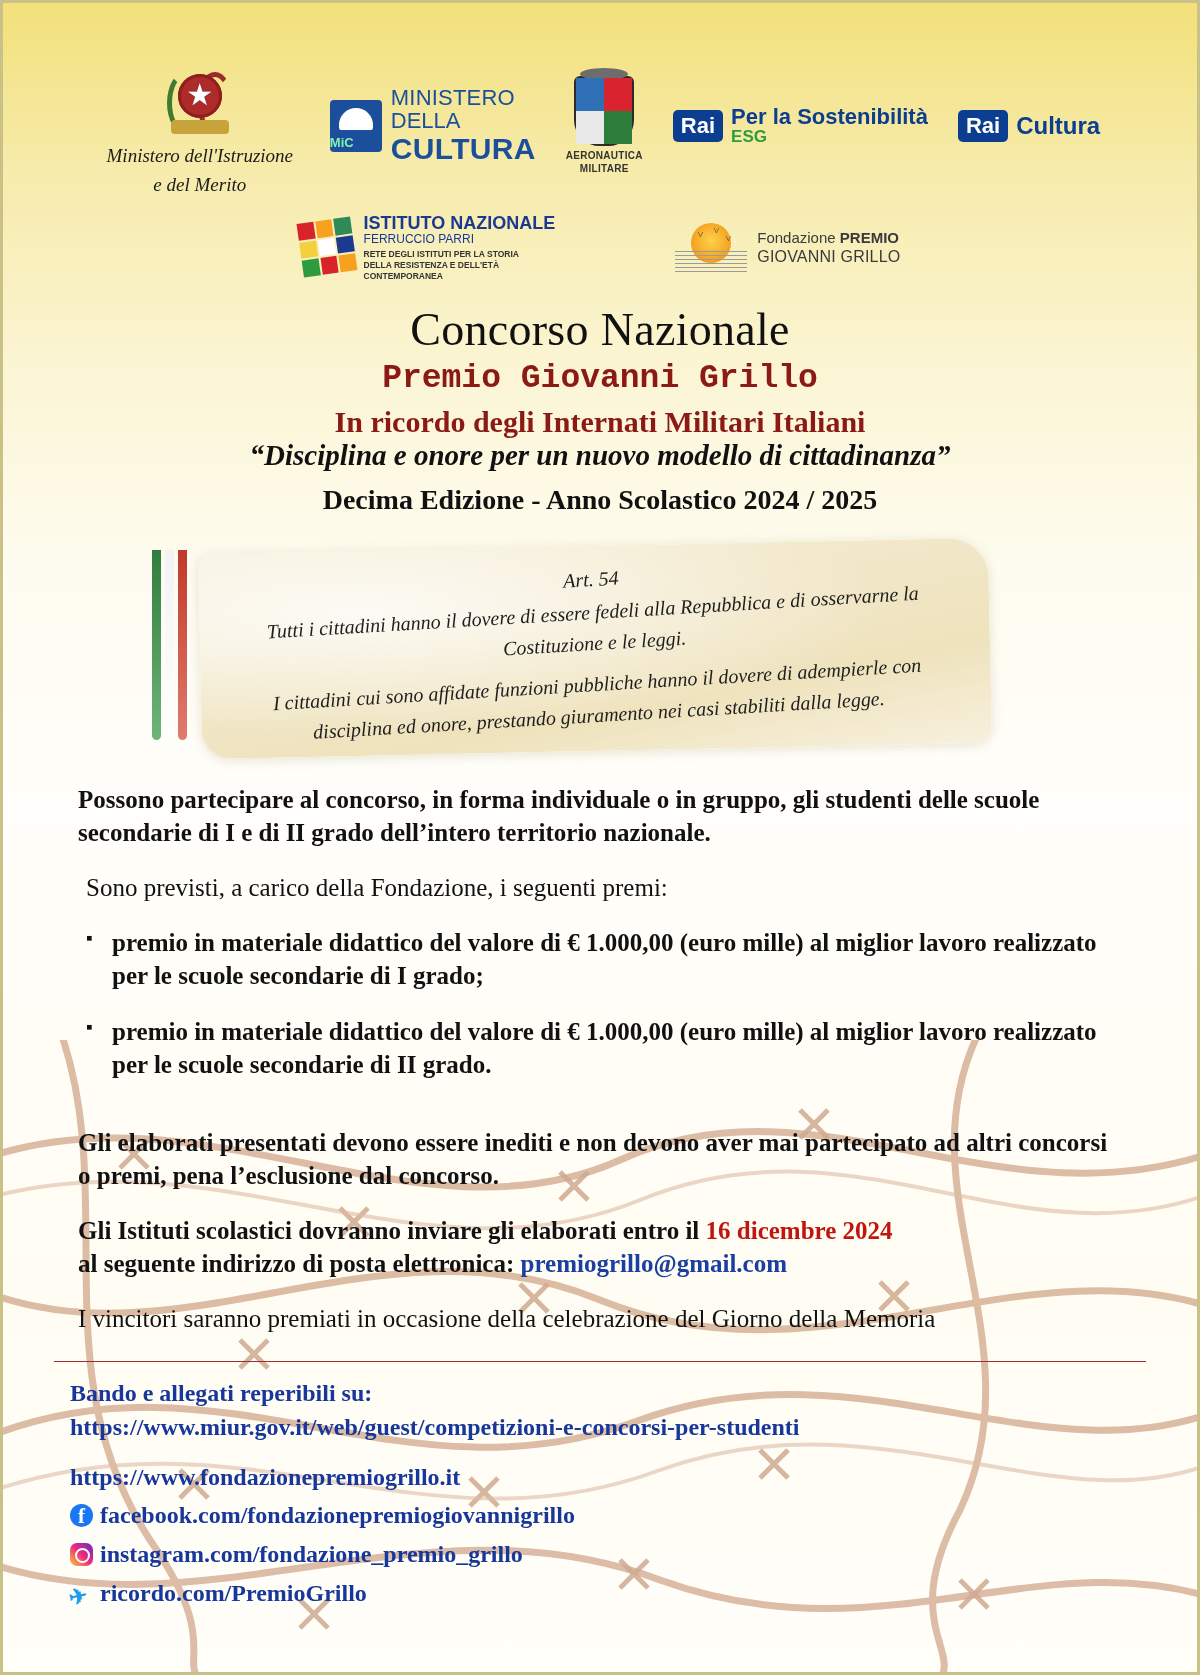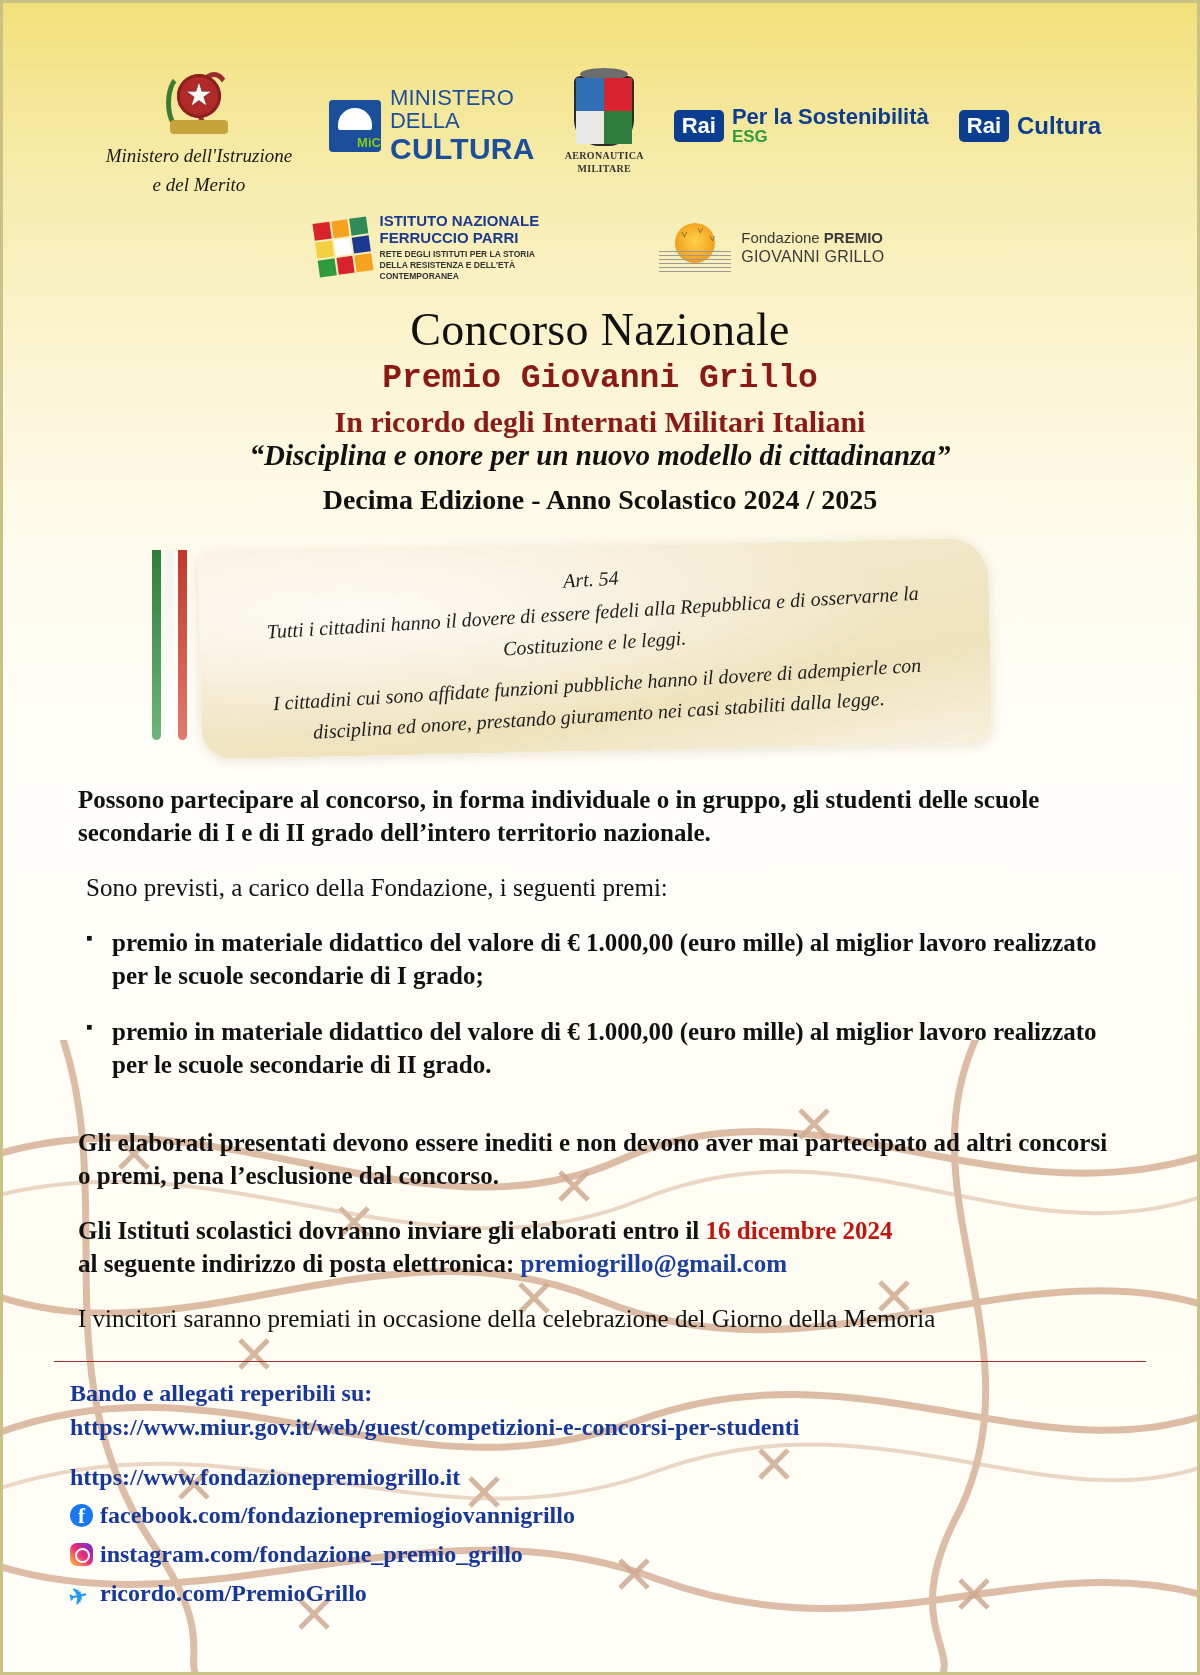--- a/index.html
+++ b/index.html
@@ -102,22 +102,22 @@
     line-height:1.5;
     white-space:pre-line;
   }
 
   .mic-logo{ display:flex; align-items:center; gap:9px;}
   .mic-mark{
     width:52px;height:52px;background:#1b4f9c;border-radius:4px;
     position:relative;
   }
   .mic-mark .mic-txt{
-    position:absolute;left:0;right:0;bottom:2px;text-align:right;
-    color:#84cc16;font-size:13px;font-weight:bold;font-family:"Liberation Sans",sans-serif;
+    position:absolute;left:0;right:0;bottom:2px;text-align:left;
+    color:#86efac;font-size:13px;font-weight:bold;font-family:"Liberation Sans",sans-serif;
   }
   .mic-mark .mic-dome{
     position:absolute;left:9px;top:8px;width:34px;height:22px;
     background:#fff;border-radius:18px 18px 3px 3px;
   }
   .mic-words{
     font-family:"Liberation Sans", sans-serif;
     color:#1b4f9c; line-height:1.04; font-weight:bold;
   }
   .mic-words .l1{font-size:22px;font-weight:normal;letter-spacing:.2px;}
@@ -135,21 +135,21 @@
   .am-shield .q1{position:absolute;left:0;top:0;width:50%;height:50%;background:#2f6fb5;}
   .am-shield .q2{position:absolute;right:0;top:0;width:50%;height:50%;background:#d9232e;}
   .am-shield .q3{position:absolute;left:0;bottom:0;width:50%;height:50%;background:#e8e8e8;}
   .am-shield .q4{position:absolute;right:0;bottom:0;width:50%;height:50%;background:#2f7d3c;}
   .am-shield .wings{
     position:absolute;left:50%;top:-10px;transform:translateX(-50%);
     width:48px;height:12px;background:#6d6d6d;border-radius:50%;
   }
   .am-text{
     margin-top:4px;text-align:center;
-    font-family:Liberation Serif, serif;
+    font-family:Liberation Sans, sans-serif;
     font-size:10px;font-weight:bold;color:#333;line-height:1.25;
     white-space:pre-line;letter-spacing:.3px;
   }
 
   .rai-box{
     display:inline-block;background:#0b3d91;color:#fff;
     font-family:"Liberation Sans",sans-serif;font-weight:bold;
     font-size:22px;padding:3px 8px;border-radius:5px;
   }
   .rai-sost{display:flex;align-items:center;gap:8px;}
@@ -165,22 +165,22 @@
     margin-top:14px;z-index:3;
   }
   .parri{display:flex;align-items:center;gap:10px;}
   .parri-mark{
     width:54px;height:54px;
     display:grid;grid-template-columns:repeat(3,1fr);grid-template-rows:repeat(3,1fr);
     gap:2px;transform:rotate(-8deg);
   }
   .parri-mark i{display:block;}
   .parri-words{line-height:1.12;}
-  .parri-words .p1{font-family:"Liberation Sans",sans-serif;font-size:15px;font-weight:bold;color:#1b3a8f;}
-  .parri-words .p2{font-family:"Liberation Sans",sans-serif;font-size:15px;font-weight:bold;color:#1b3a8f;}
+  .parri-words .p1{font-family:"Liberation Sans",sans-serif;font-size:18px;font-weight:bold;color:#1b3a8f;}
+  .parri-words .p2{font-family:"Liberation Sans",sans-serif;font-size:12px;font-weight:normal;color:#1b3a8f;}
   .parri-words .p3{font-family:"Liberation Sans",sans-serif;font-size:8.5px;font-weight:bold;color:#333;line-height:1.3;white-space:pre-line;margin-top:2px;}
 
   .fpg{display:flex;align-items:center;gap:10px;}
   .fpg-mark{
     width:72px;height:52px;position:relative;overflow:hidden;
   }
   .fpg-mark .sun{
     position:absolute;left:16px;top:2px;width:40px;height:40px;border-radius:50%;
     background:radial-gradient(circle at 50% 45%, #ffd24a 0%, #f5a623 60%, #e98b12 100%);
   }

